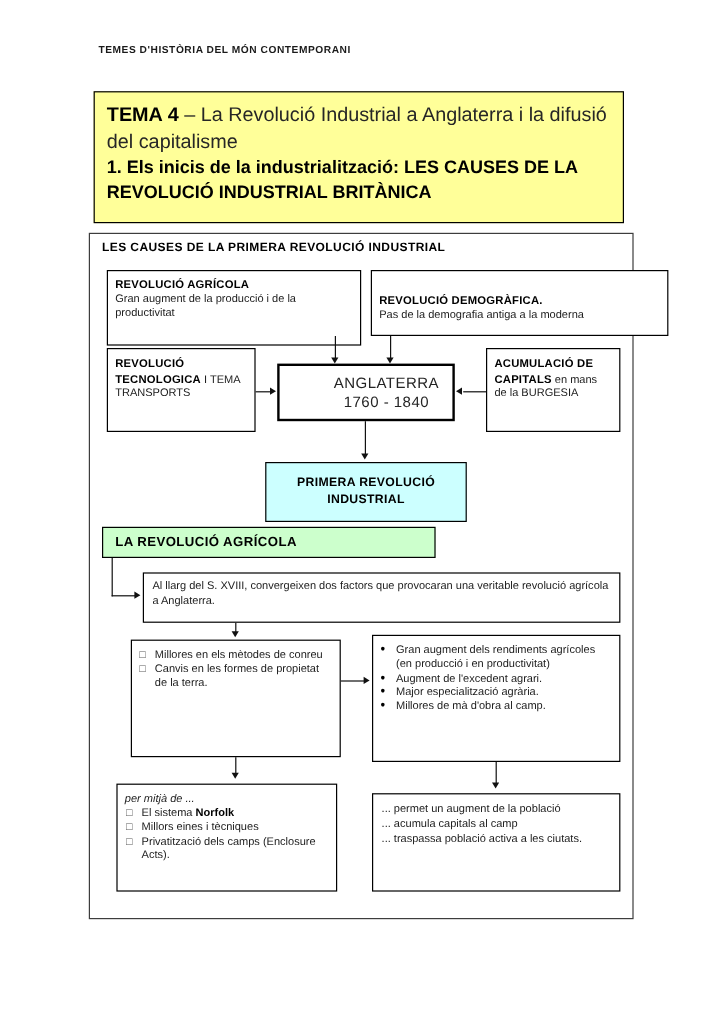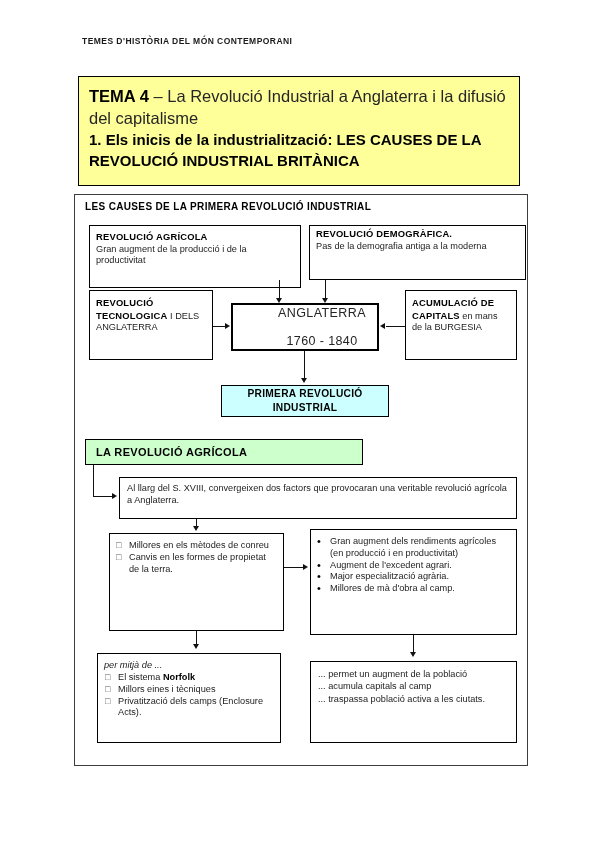--- a/index.html
+++ b/index.html
@@ -37,33 +37,33 @@
     left:10px;top:6px;font-size:10px;font-weight:700;letter-spacing:.35px;
   }
 
   
   .box{border:1.3px solid #000;background:#fff;}
   .box-t{font-size:9.2px;line-height:11.6px;color:#1c1c1c;}
   .box-t b{font-weight:700;color:#000;font-size:9.4px;letter-spacing:.2px;}
 
   
   #box-agricola{left:14px;top:30px;width:212px;height:63px;padding:5px 6px;}
-  #box-demografica{left:234px;top:30px;width:217px;height:55px;padding:2px 6px;}
+  #box-demografica{left:234px;top:30px;width:248px;height:55px;padding:18px 6px;}
   #box-tecnologica{left:14px;top:95px;width:124px;height:70px;padding:6px 6px;}
   #box-capitals{left:330px;top:95px;width:112px;height:70px;padding:6px 6px;}
 
   #box-anglaterra{
     left:156px;top:108px;width:148px;height:48px;
     border:2px solid #000;background:#fff;
-    display:flex;flex-direction:column;align-items:center;justify-content:space-between;padding-left:34px;
+    display:flex;flex-direction:column;align-items:center;justify-content:center;padding-left:34px;
   }
   #box-anglaterra div{font-size:12.5px;line-height:16px;color:#242424;letter-spacing:.4px;}
 
   #box-primera{
-    left:146px;top:190px;width:168px;height:32px;
+    left:146px;top:190px;width:168px;height:50px;
     border:1.6px solid #000;background:#ccffff;
     display:flex;flex-direction:column;align-items:center;justify-content:center;
   }
   #box-primera div{font-size:10.2px;font-weight:700;line-height:14px;letter-spacing:.3px;}
 
   
   #box-agricola-header{
     left:10px;top:244px;width:278px;height:26px;
     border:1.3px solid #000;background:#ccffcc;
     display:flex;align-items:center;padding-left:10px;
@@ -123,21 +123,21 @@
     <b>REVOLUCIÓ AGRÍCOLA</b><br>
     <span>Gran augment de la producció i de la productivitat</span>
   </div>
 
   <div class="abs box box-t" id="box-demografica">
     <b>REVOLUCIÓ DEMOGRÀFICA.</b><br>
     <span>Pas de la demografia antiga a la moderna</span>
   </div>
 
   <div class="abs box box-t" id="box-tecnologica">
-    <b>REVOLUCIÓ TECNOLOGICA</b><span> I DELS ANGLATERRA</span>
+    <b>REVOLUCIÓ TECNOLOGICA</b><span> I TEMA TRANSPORTS</span>
   </div>
 
   <div class="abs box box-t" id="box-capitals">
     <b>ACUMULACIÓ DE CAPITALS</b><span> en mans de la BURGESIA</span>
   </div>
 
   <div class="abs" id="box-anglaterra">
     <div>ANGLATERRA</div>
     <div>1760 - 1840</div>
   </div>

